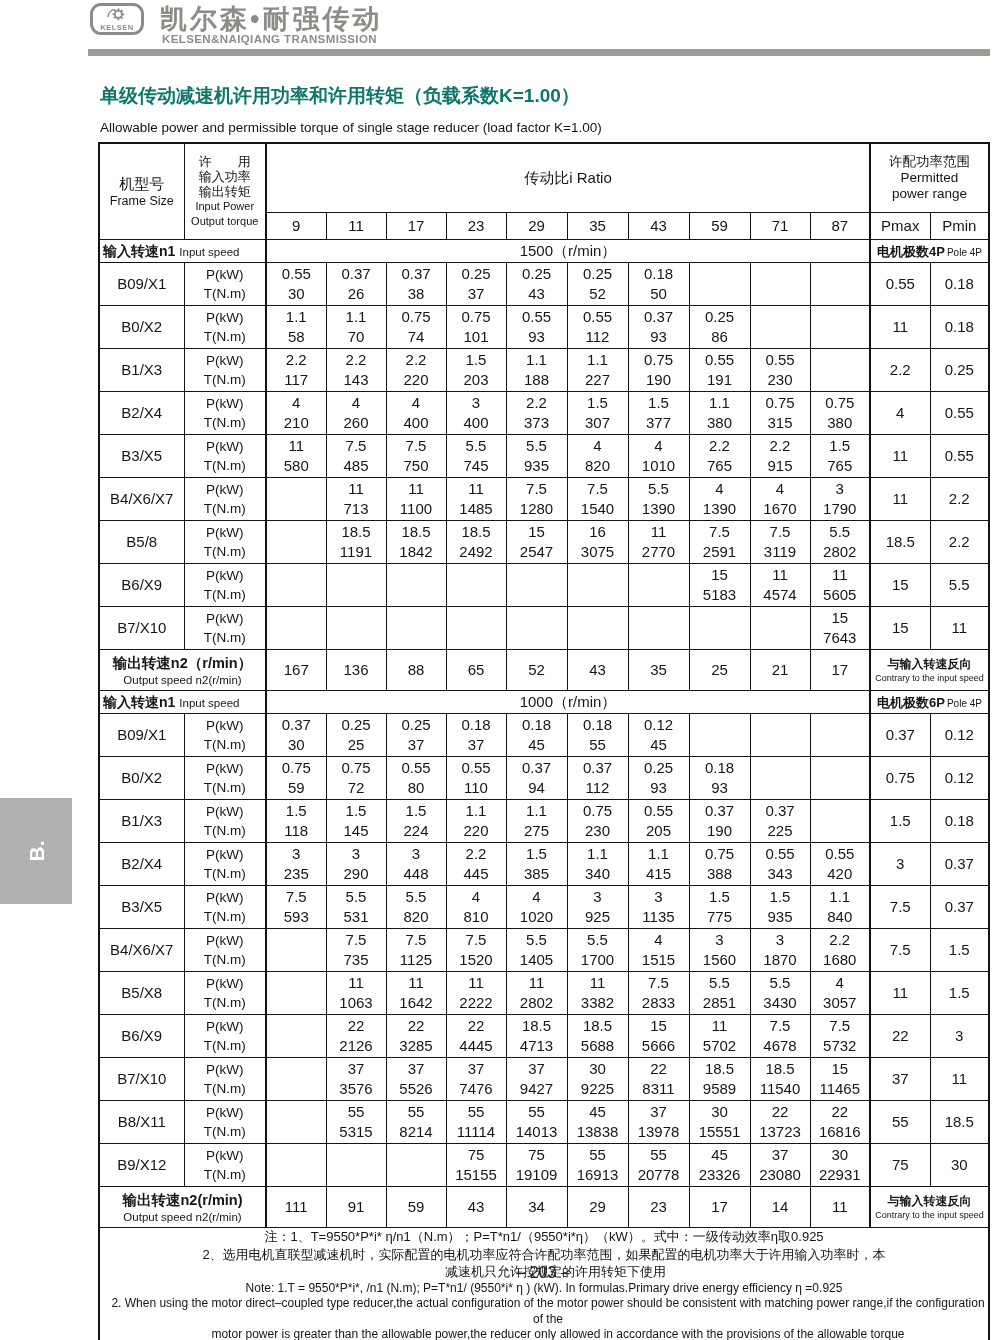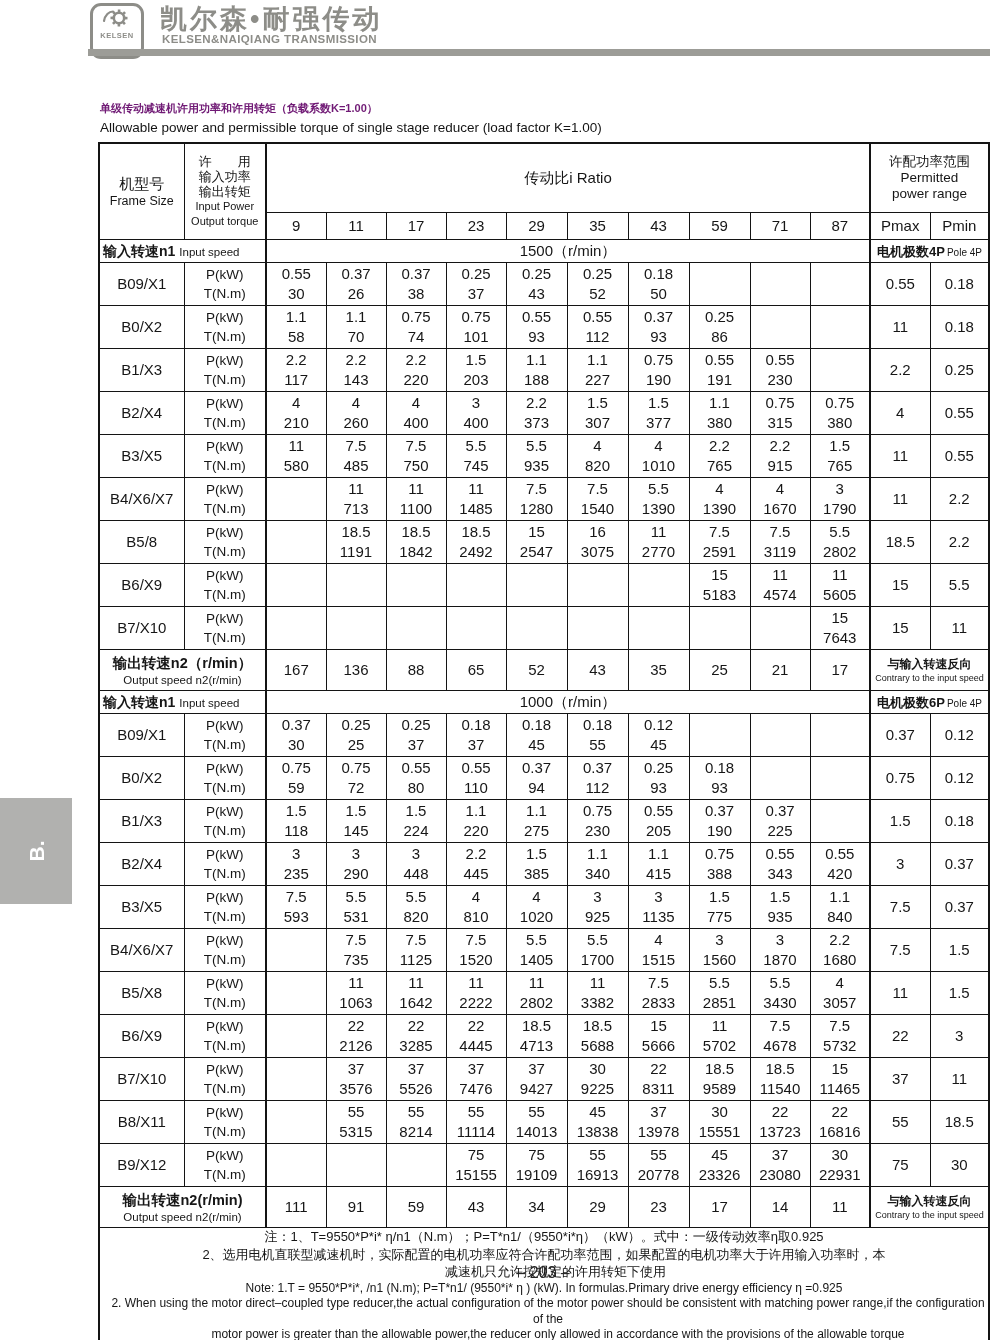--- a/index.html
+++ b/index.html
@@ -5,33 +5,33 @@
   html,body{margin:0;padding:0;}
   body{
     width:1000px;height:1340px;background:#ffffff;position:relative;
     font-family:"Liberation Sans","DejaVu Sans",sans-serif;color:#161616;
     -webkit-font-smoothing:antialiased;
   }
   .page{position:absolute;inset:0;overflow:hidden;}
 
   
   .logo-badge{
-    position:absolute;left:90px;top:3px;width:54px;height:56px;
+    position:absolute;left:90px;top:3px;width:54px;height:32px;
     border:3px solid #8d8d88;border-radius:11px;box-sizing:border-box;
     display:flex;flex-direction:column;align-items:center;justify-content:flex-start;
     background:#fff;
   }
   .logo-badge .kelsen{font-size:7.5px;font-weight:800;color:#8d8d88;letter-spacing:.5px;line-height:8px;}
   .brand-cn{position:absolute;left:160px;top:1px;font-size:27px;font-weight:bold;color:#8d8d88;letter-spacing:3px;white-space:nowrap;}
   .brand-en{position:absolute;left:162px;top:33px;font-size:11.5px;font-weight:bold;color:#8d8d88;letter-spacing:.4px;white-space:nowrap;}
   .header-rule{position:absolute;left:88px;top:49px;width:902px;height:7px;background:#9c9c97;}
 
   
   .section-title{position:absolute;left:100px;top:76px;font-size:19px;font-weight:600;color:#2a2a2a;}
-  .sub-cn{position:absolute;left:100px;top:101px;font-size:11px;font-weight:bold;color:#701a75;}
+  .sub-cn{position:absolute;left:100px;top:83px;font-size:19px;font-weight:bold;color:#0f766e;}
   .sub-en{position:absolute;left:100px;top:120px;font-size:13.5px;color:#141414;}
 
   
   table.cap{
     position:absolute;left:98px;top:142px;width:890px;
     border-collapse:collapse;table-layout:fixed;border:2px solid #141414;
   }
   table.cap td{
     border:1px solid #141414;text-align:center;vertical-align:middle;
     padding:0;font-size:15px;line-height:1.3;overflow:hidden;

